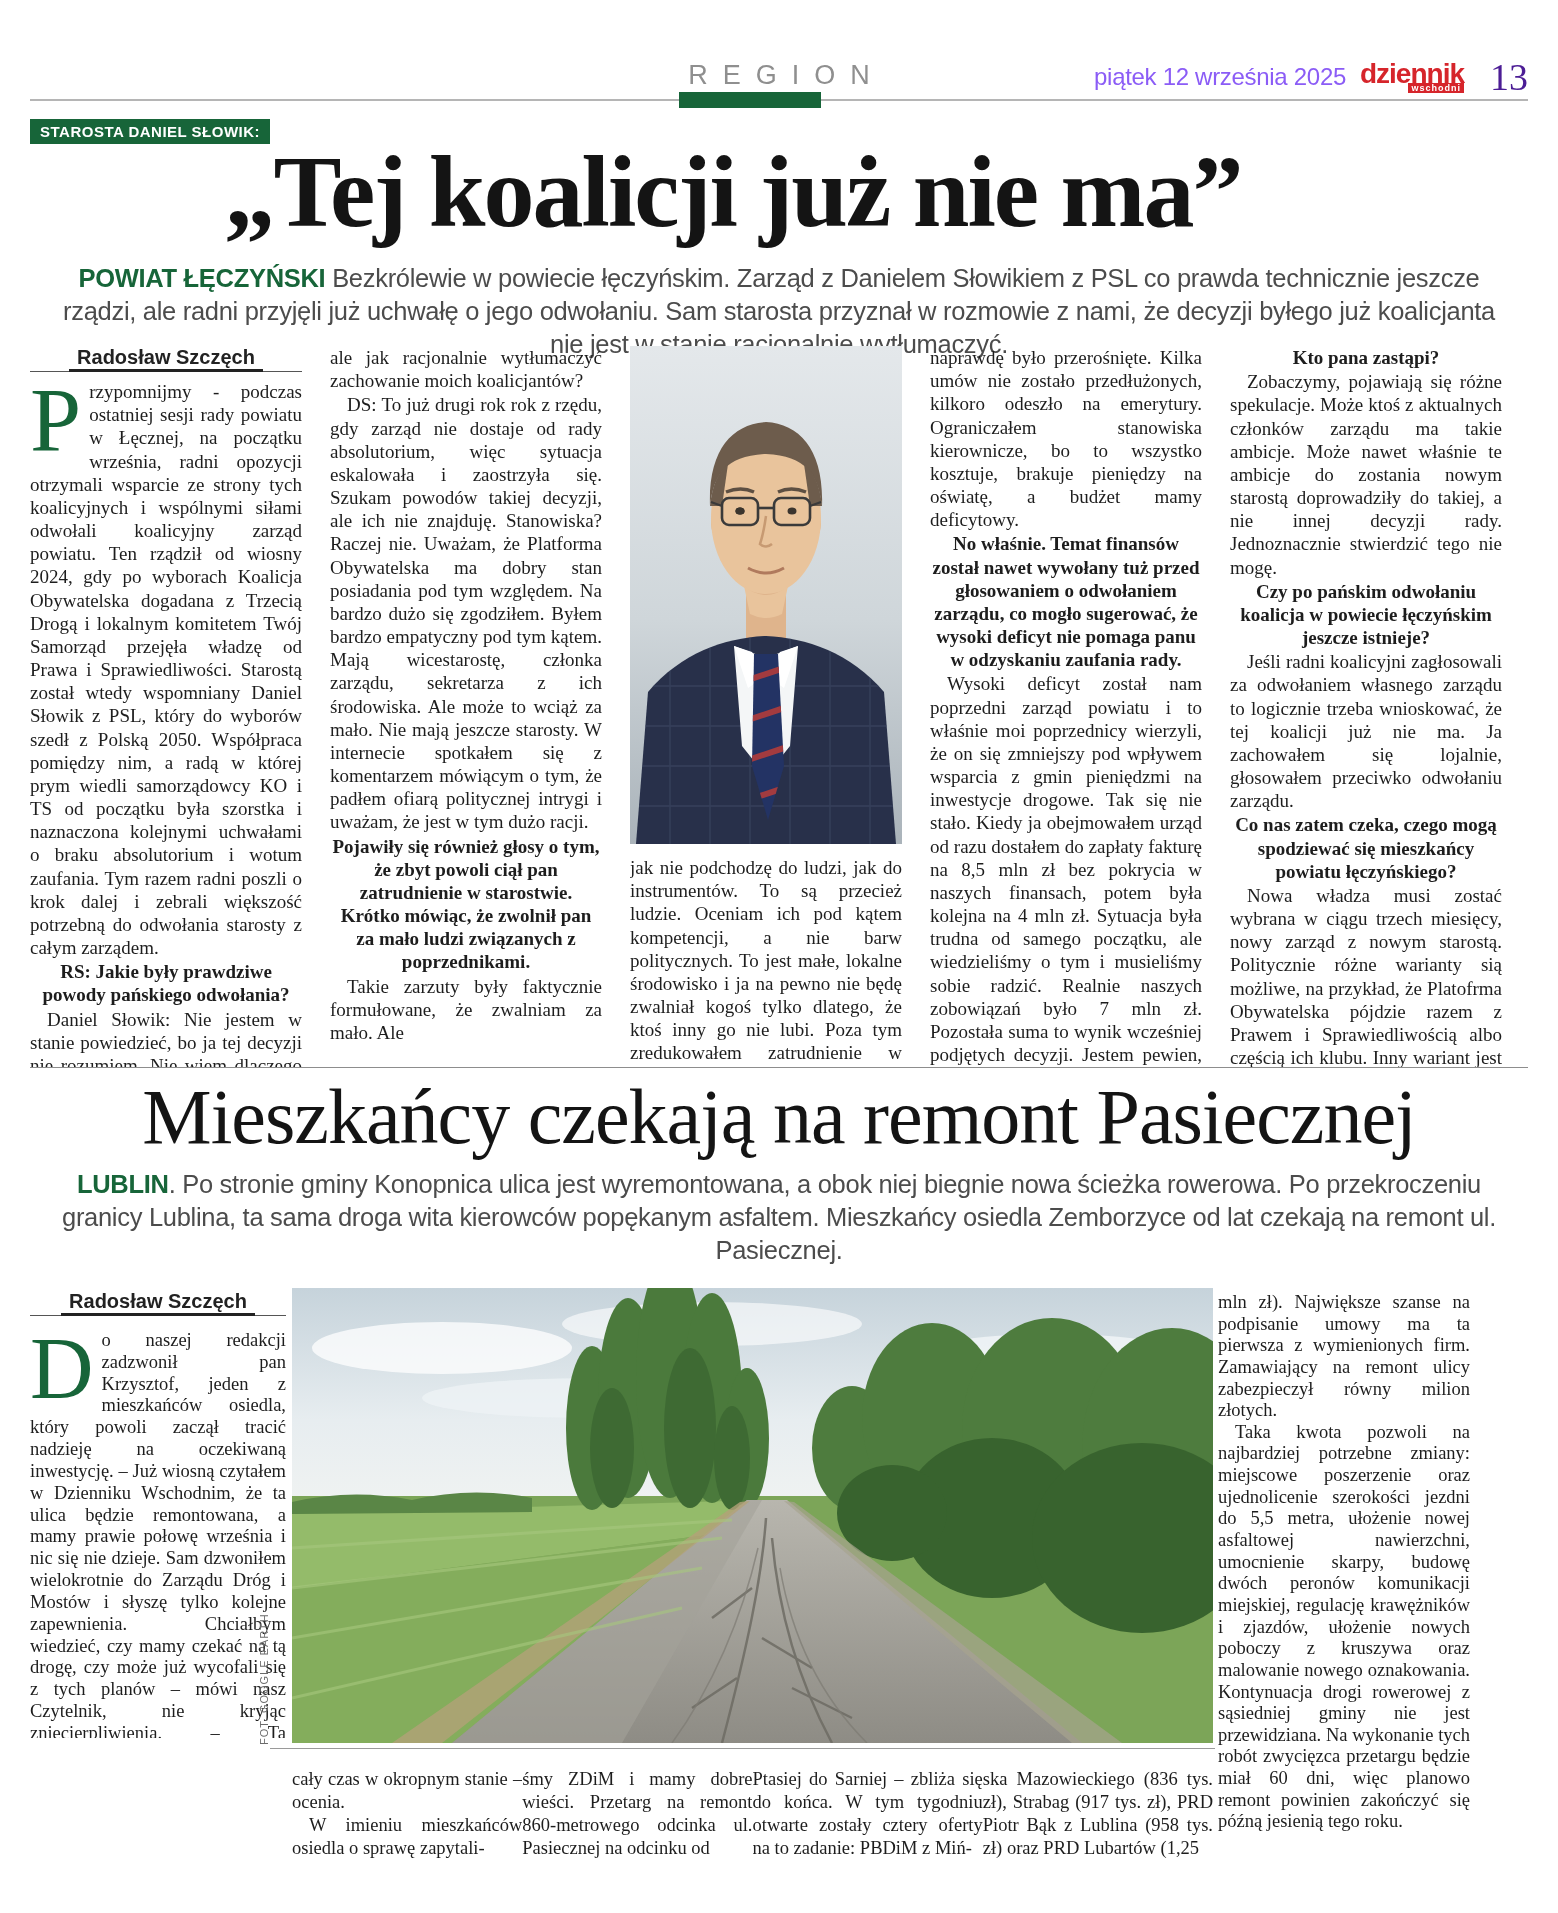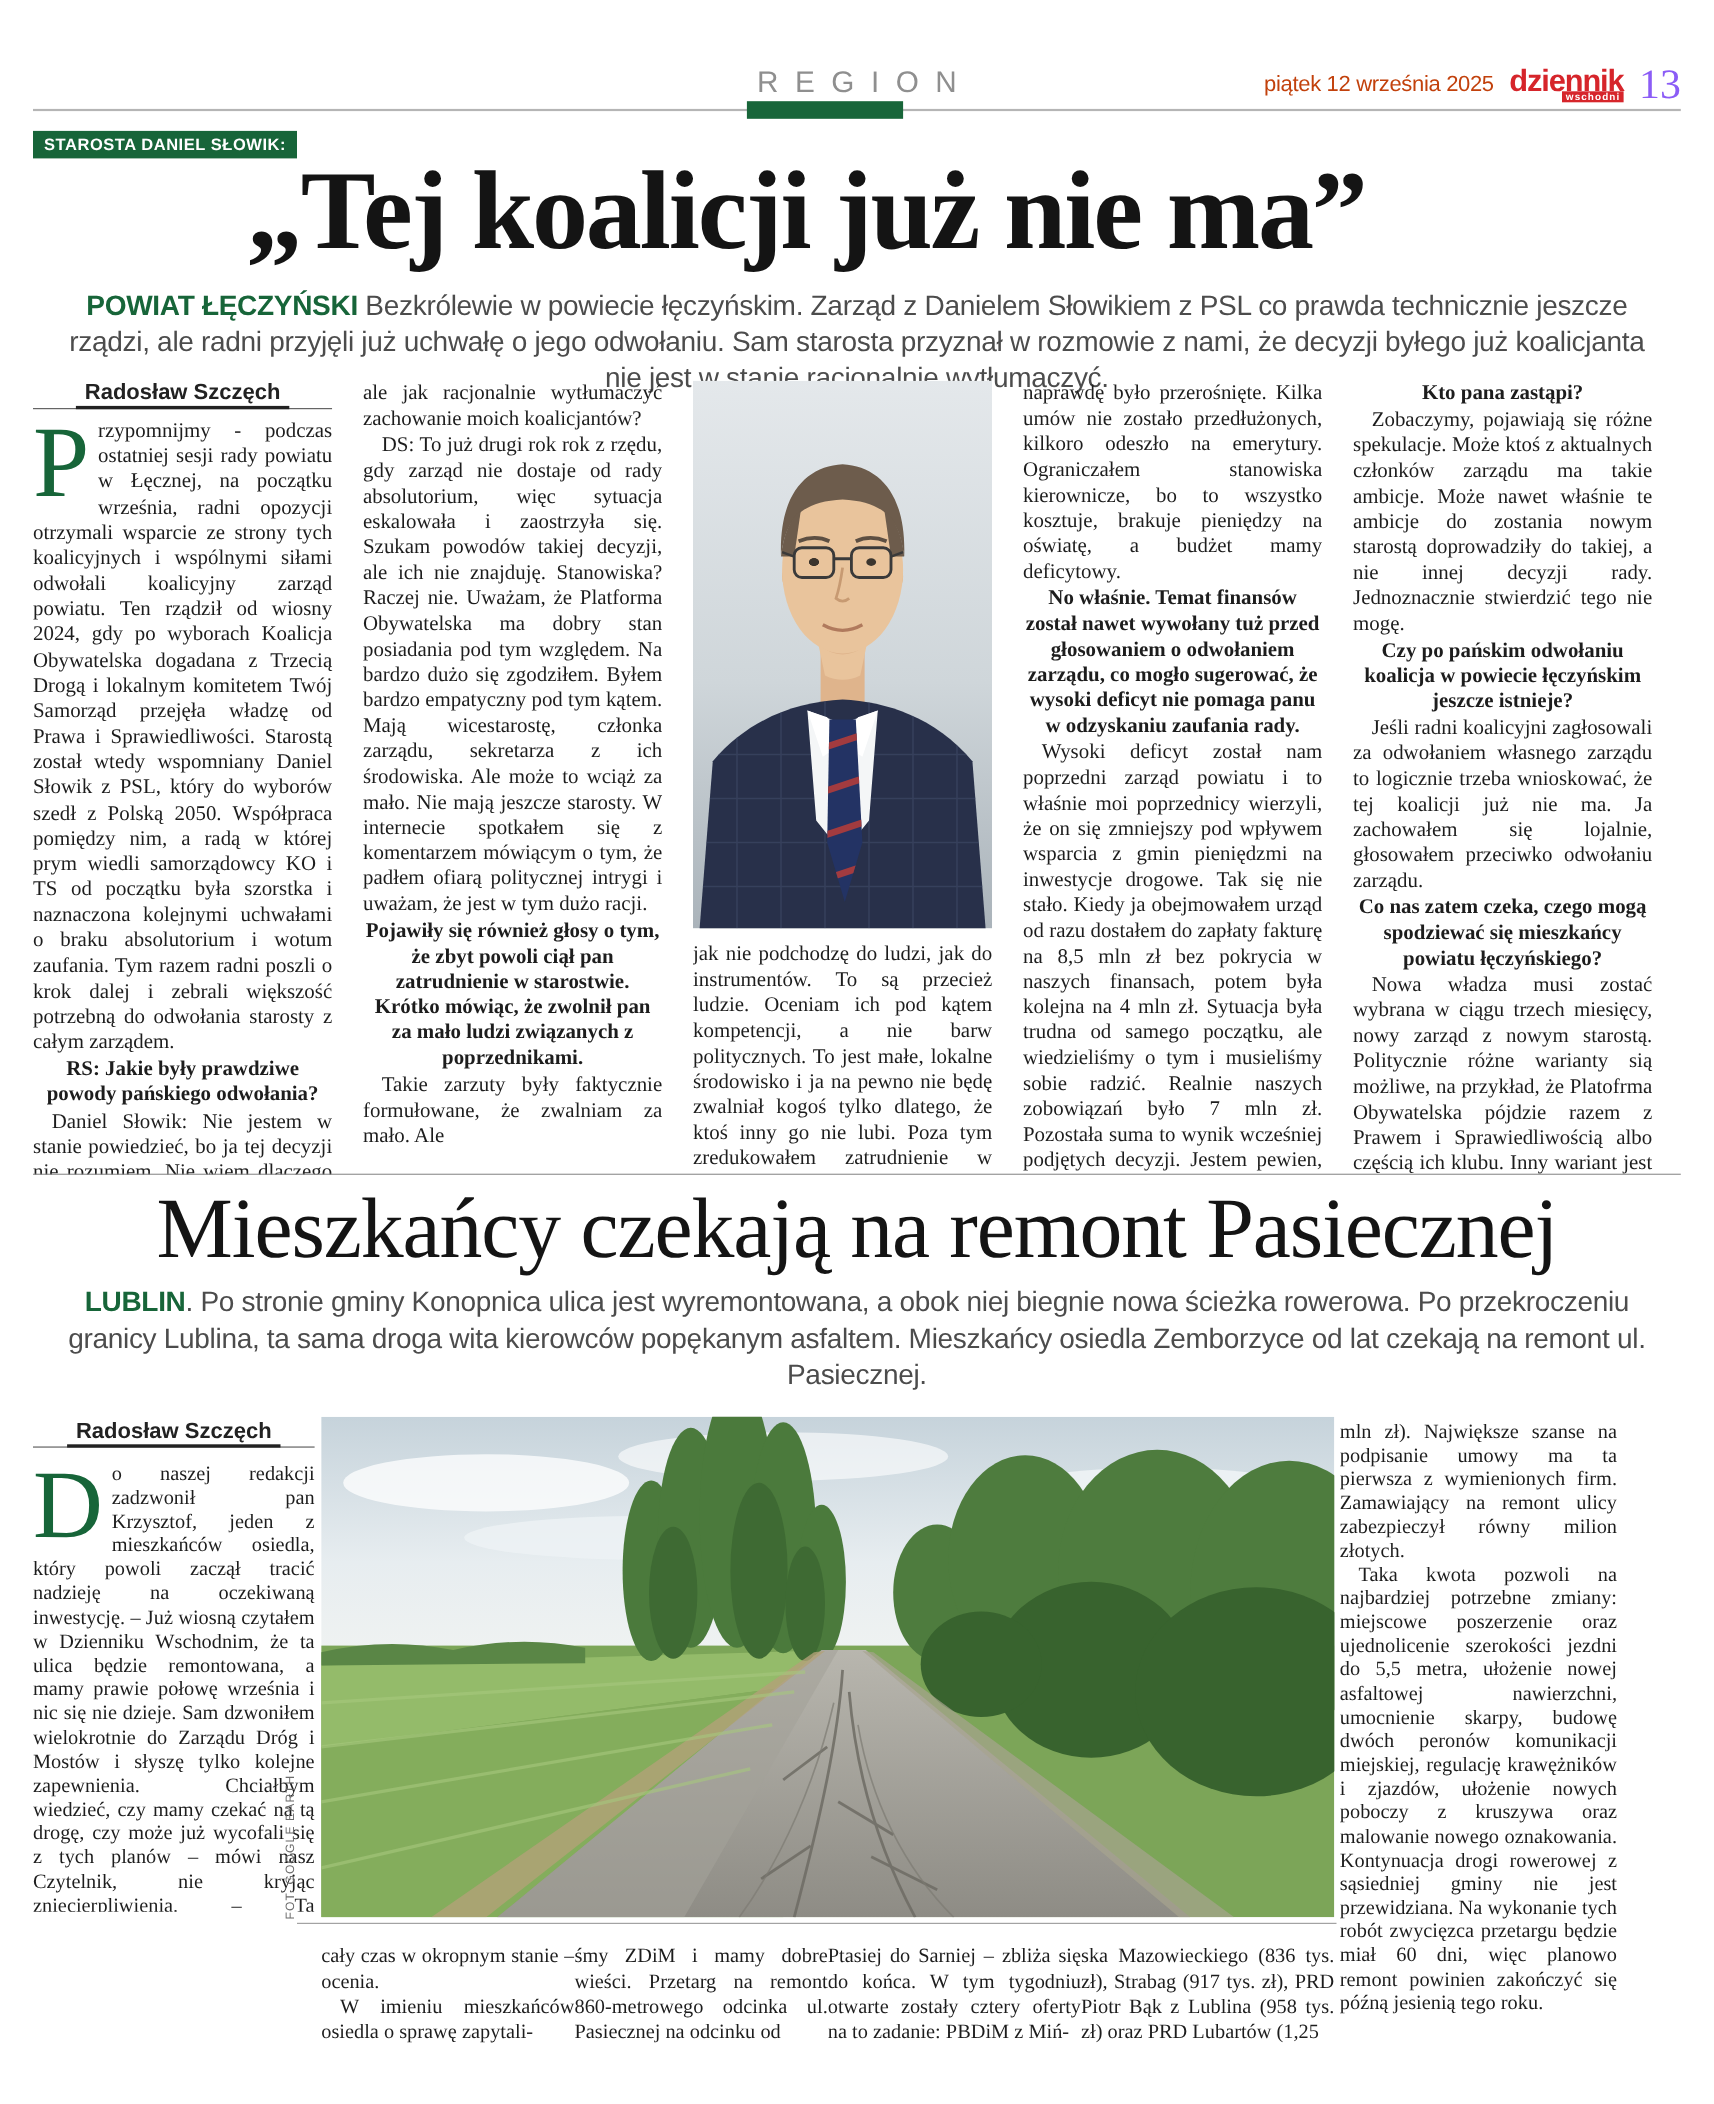--- a/index.html
+++ b/index.html
@@ -7,27 +7,27 @@
         font-family:"Liberation Serif",serif;color:#1d1d1d;}
   .abs{position:absolute;}
 
   
   .header-rule{top:99px;left:30px;width:1498px;height:2px;background:#b5b5b5;}
   .section-title{top:60px;left:0;width:1558px;text-align:center;
     font-family:"Liberation Sans",sans-serif;font-size:27px;font-weight:400;
     color:#8f8f8f;letter-spacing:15px;text-indent:15px;}
   .section-bar{top:92px;left:679px;width:142px;height:16px;background:#176539;}
   .header-right{top:58px;right:30px;display:flex;align-items:center;gap:14px;}
-  .date{font-family:"Liberation Sans",sans-serif;font-size:20px;color:#c2410c;letter-spacing:-0.3px;}
+  .date{font-family:"Liberation Sans",sans-serif;font-size:24px;color:#8b5cf6;letter-spacing:-0.3px;}
   .logo{display:flex;flex-direction:column;align-items:flex-end;line-height:0.9;}
   .logo-main{font-family:"Liberation Sans",sans-serif;font-weight:800;font-size:28px;
     color:#d6252b;letter-spacing:-1px;}
   .logo-sub{font-family:"Liberation Sans",sans-serif;font-weight:700;font-size:9px;
     color:#ffffff;background:#d6252b;padding:1px 3px;margin-top:-3px;letter-spacing:1px;}
-  .page-num{font-family:"Liberation Serif",serif;font-size:38px;color:#8b5cf6;line-height:1;}
+  .page-num{font-family:"Liberation Serif",serif;font-size:38px;color:#4c1d95;line-height:1;margin-left:12px;}
 
   
   .tag-label{top:119px;left:30px;background:#176539;color:#fff;
     font-family:"Liberation Sans",sans-serif;font-weight:700;font-size:15px;
     letter-spacing:0.5px;padding:4px 10px;}
   .headline1{top:138px;left:0;width:1466px;text-align:center;
     font-size:102px;font-weight:700;letter-spacing:-2px;color:#141414;line-height:1.05;}
   .lead{left:59px;width:1440px;text-align:center;
     font-family:"Liberation Sans",sans-serif;font-size:25.5px;line-height:1.3;
     color:#4c4c4c;letter-spacing:-0.3px;}

